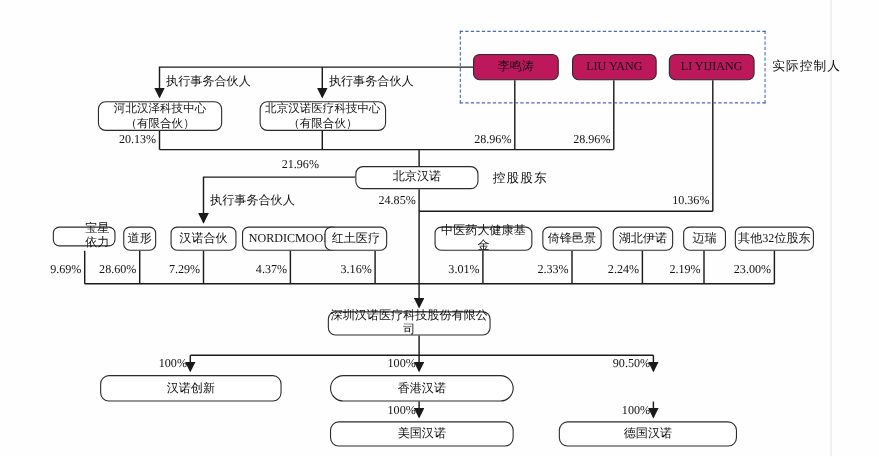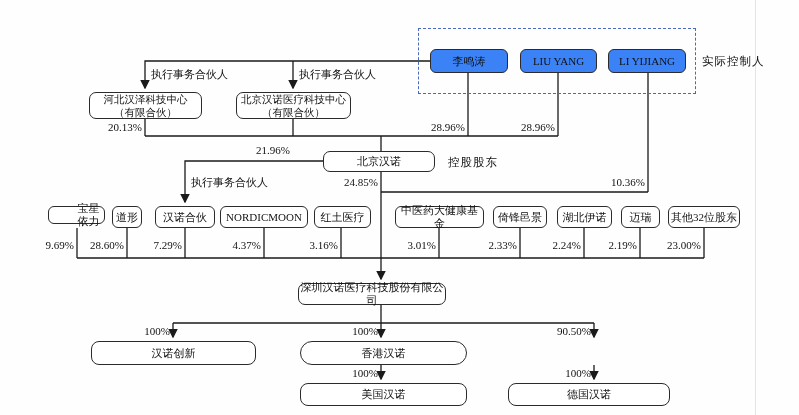--- a/index.html
+++ b/index.html
@@ -6,21 +6,21 @@
   #canvas{
     position:relative;width:799px;height:415px;background:#fefefe;overflow:hidden;
     font-family:"Liberation Serif","DejaVu Serif",serif;color:#111;
   }
   #wires{position:absolute;left:0;top:0;width:799px;height:415px;}
   .node{
     position:absolute;box-sizing:border-box;border:1.3px solid #2b2b2b;border-radius:7px;
     background:#ffffff;display:flex;align-items:center;justify-content:center;
     font-size:11px;line-height:13px;text-align:center;white-space:pre-line;z-index:2;
   }
-  .person{background:#3b82f6;border-radius:6px;}
+  .person{background:#be185d;border-radius:6px;}
   .lbl{
     position:absolute;font-size:11px;line-height:12px;white-space:nowrap;z-index:2;
   }
   .pct{text-align:right;}
   .side{font-size:11.5px;letter-spacing:1px;}
   .dashedbox{
     position:absolute;left:418px;top:28px;width:278px;height:66px;box-sizing:border-box;
     border:1.6px dashed #4a69bd;z-index:1;
   }
   .edgeline{position:absolute;left:755px;top:0;width:1px;height:415px;background:#e4e4e4;z-index:0;}
@@ -106,21 +106,21 @@
   <div class="lbl side" style="left:448px;top:156px;">控股股东</div>
   <div class="lbl pct" style="left:328px;top:176px;width:50px;">24.85%</div>
   <div class="lbl pct" style="left:595px;top:176px;width:50px;">10.36%</div>
 
   <div class="lbl" style="left:191px;top:176px;">执行事务合伙人</div>
 
   <div class="node" style="left:48px;top:206px;width:57px;height:18px;border-radius:6px;padding-left:24px;">宝星依力</div>
   <div class="node" style="left:112px;top:206px;width:30px;height:22px;border-radius:6px;">道形</div>
   <div class="node" style="left:155px;top:206px;width:60px;height:22px;border-radius:6px;">汉诺合伙</div>
   <div class="node" style="left:220px;top:206px;width:88px;height:22px;border-radius:6px;">NORDICMOON</div>
-  <div class="node" style="left:314px;top:206px;width:57px;height:22px;border-radius:6px;">红土医疗</div>
+  <div class="node" style="left:295px;top:206px;width:57px;height:22px;border-radius:6px;">红土医疗</div>
   <div class="node" style="left:395px;top:206px;width:89px;height:22px;border-radius:6px;">中医药大健康基金</div>
   <div class="node" style="left:493px;top:206px;width:54px;height:22px;border-radius:6px;">倚锋邑景</div>
   <div class="node" style="left:557px;top:206px;width:55px;height:22px;border-radius:6px;">湖北伊诺</div>
   <div class="node" style="left:621px;top:206px;width:39px;height:22px;border-radius:6px;">迈瑞</div>
   <div class="node" style="left:668px;top:206px;width:72px;height:22px;border-radius:6px;">其他32位股东</div>
 
   <div class="lbl pct" style="left:34px;top:239px;width:40px;">9.69%</div>
   <div class="lbl pct" style="left:84px;top:239px;width:40px;">28.60%</div>
   <div class="lbl pct" style="left:142px;top:239px;width:40px;">7.29%</div>
   <div class="lbl pct" style="left:221px;top:239px;width:40px;">4.37%</div>

